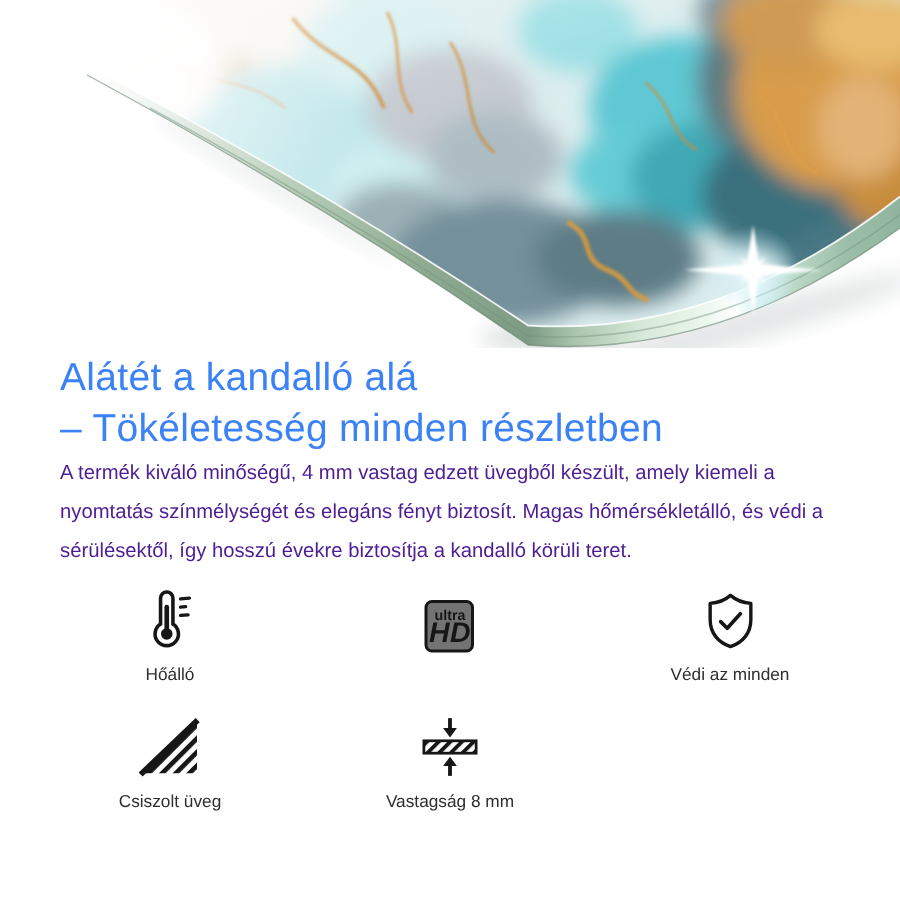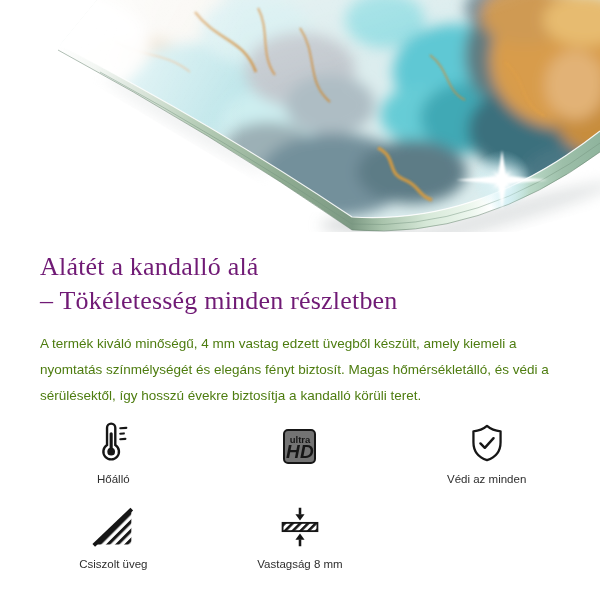--- a/index.html
+++ b/index.html
@@ -5,29 +5,29 @@
   html,body{margin:0;padding:0;background:#ffffff;}
   .page{
     position:relative;width:600px;height:600px;overflow:hidden;background:#fff;
     font-family:"Liberation Sans",sans-serif;color:#1c1c1c;
   }
   
   .hero{position:relative;width:600px;height:232px;}
   .hero svg{display:block;}
   
   .title{
-    margin:18px 40px 0 40px;
-    font-family:Liberation Serif, serif;
-    font-weight:400;font-size:26px;line-height:34px;color:#701a75;
+    margin:2px 40px 0 40px;
+    font-family:Liberation Sans, sans-serif;
+    font-weight:400;font-size:26px;line-height:34px;color:#3b82f6;
     letter-spacing:.2px;
   }
   
   .desc{
-    margin:13px 50px 0 40px;
-    font-size:13.5px;line-height:26px;color:#4d7c0f;
+    margin:0 50px 0 40px;
+    font-size:13.5px;line-height:26px;color:#4c1d95;
   }
   
   .features{
     display:grid;grid-template-columns:1fr 1fr 1fr;
     margin:9px 20px 0 20px;row-gap:18px;text-align:center;
   }
   .feature{display:flex;flex-direction:column;align-items:center;}
   .icon-wrap{height:46px;display:flex;align-items:flex-end;justify-content:center;}
   .feature-label{margin-top:9px;font-size:11.5px;color:#2e2e2e;}
   

